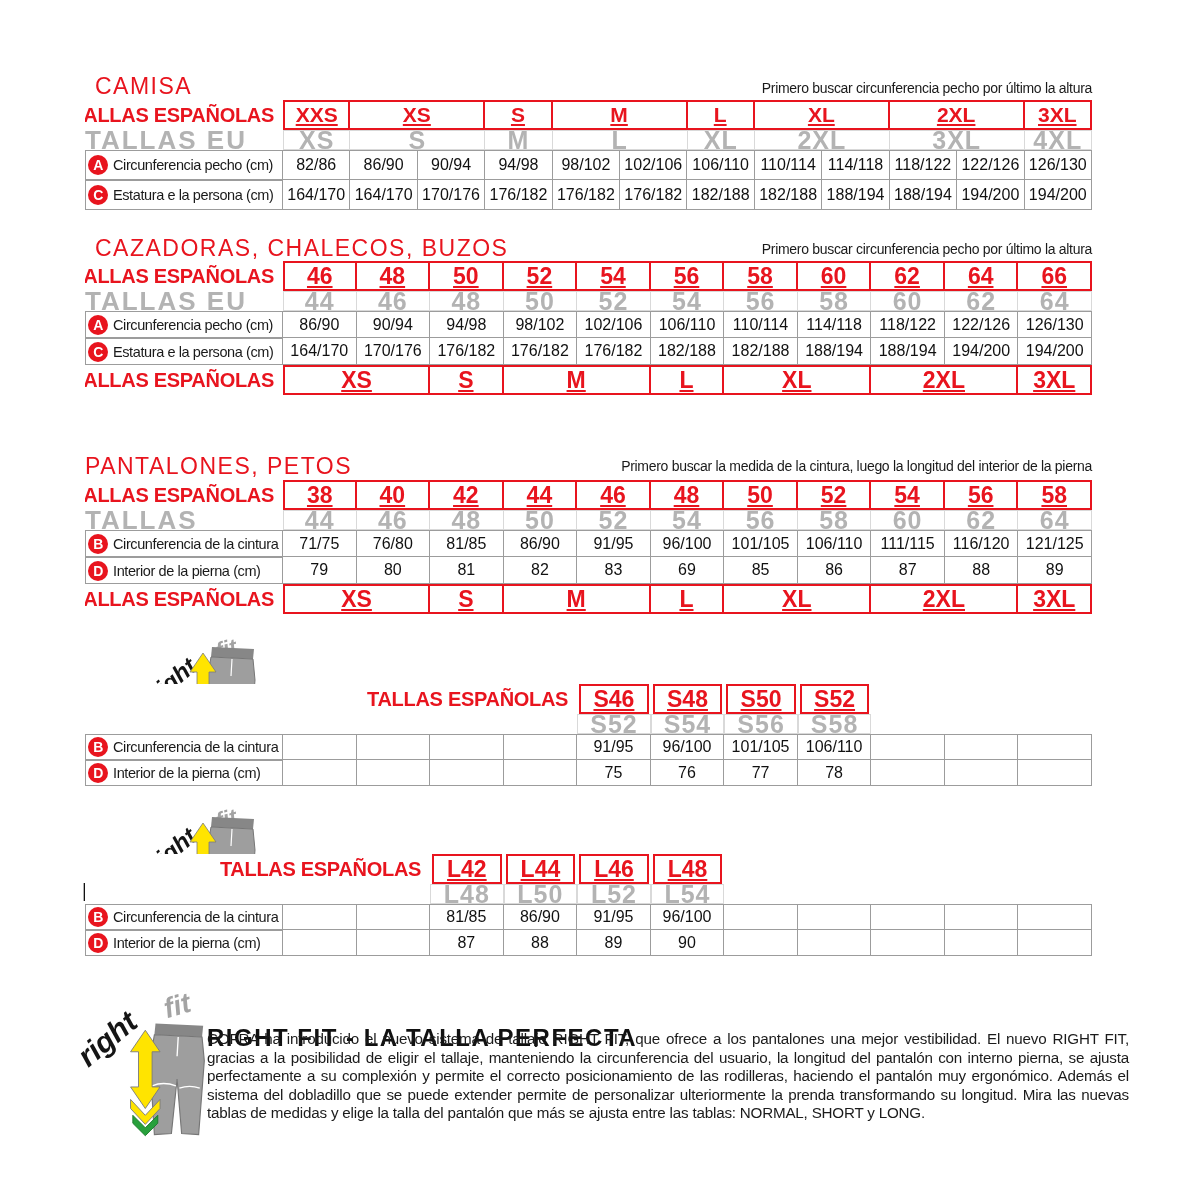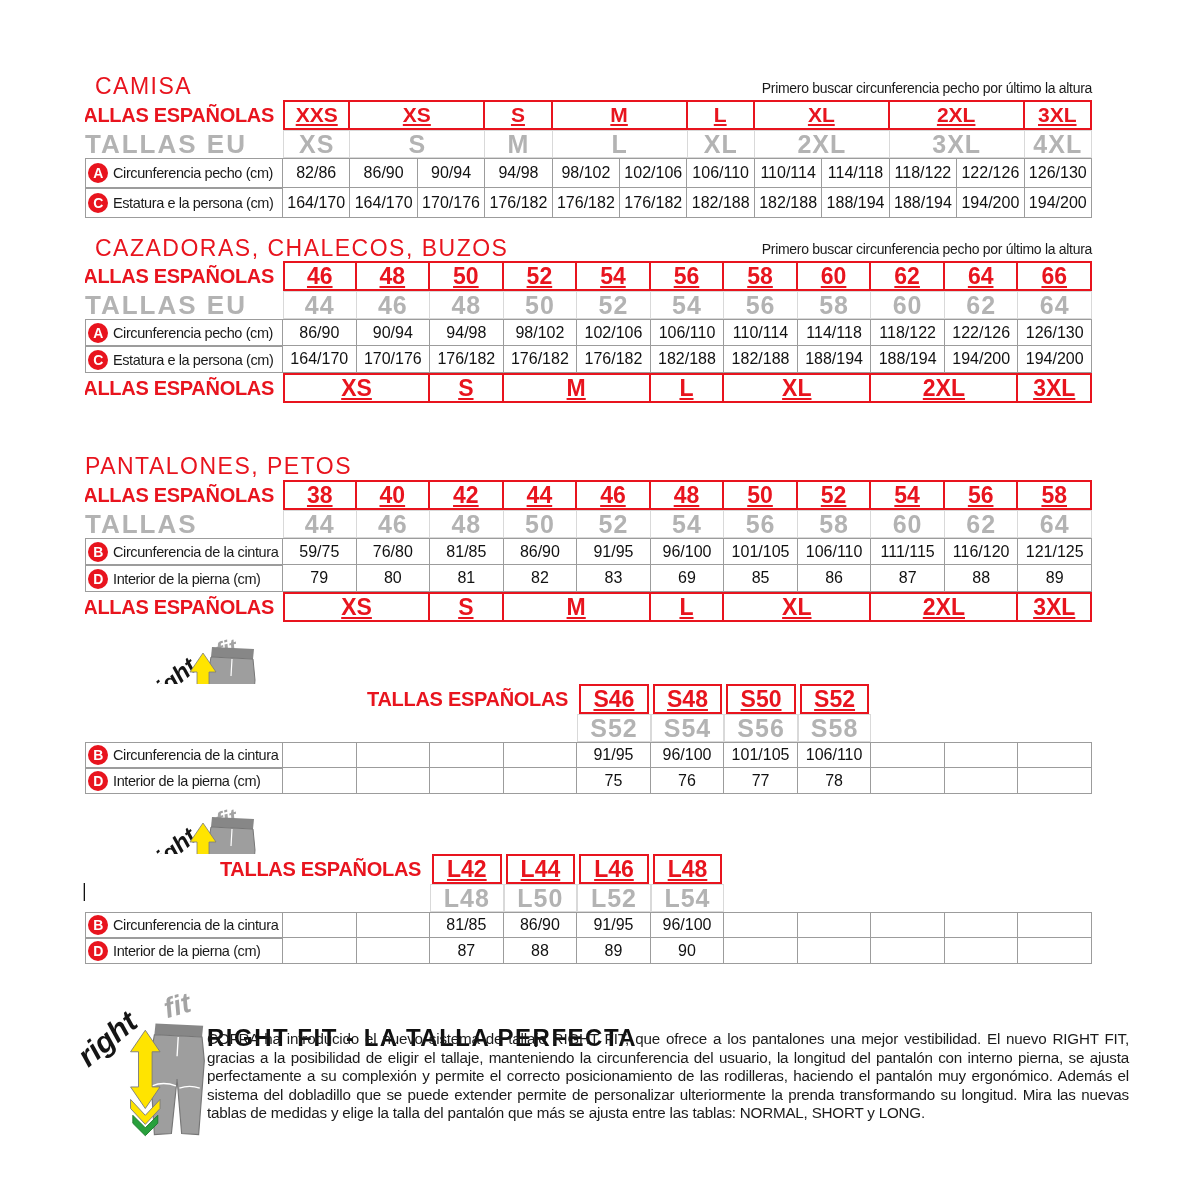--- a/index.html
+++ b/index.html
@@ -22,21 +22,21 @@
     position:absolute;left:85px;width:1007px;text-align:right;
     font-size:14px;letter-spacing:-0.3px;color:var(--ink);line-height:1.1;
   }
   .tbl{position:absolute;left:85px;width:1007px;}
   .trow{display:grid;}
   .trow>div{
     display:flex;align-items:center;justify-content:center;
     box-sizing:border-box;background:#fff;overflow:hidden;white-space:nowrap;
   }
   .r-red{height:30px;}
-  .r-gray{height:28px;}
+  .r-gray{height:20px;}
   .r-data{height:27px;}
   .t-camisa .r-data{height:30px;}
   .gapped .r-data{height:26px;}
 
   .rcell{color:var(--red);font-weight:bold;font-size:23px;border:2.5px solid var(--red);border-left:none;text-decoration:underline;}
   .trow>div.rcell.first{border-left:2.5px solid var(--red);}
   .t-camisa .rcell{font-size:21px;}
   .gapped .rcell{border:2.5px solid var(--red);margin:0 2px;}
 
   .gcell{color:var(--graynum);font-weight:bold;font-size:25px;border:1px solid var(--light);border-left:none;letter-spacing:1px;}
@@ -234,20 +234,21 @@
         <div class="rcell">S</div>
         <div class="rcell" style="grid-column: span 2;">M</div>
         <div class="rcell">L</div>
         <div class="rcell" style="grid-column: span 2;">XL</div>
         <div class="rcell" style="grid-column: span 2;">2XL</div>
         <div class="rcell">3XL</div>
       </div>
     </div>
 
   <h2 class="sec-title" style="left:85px;top:455px">PANTALONES, PETOS</h2>
+  <div class="note" style="top:459px">Primero buscar la medida de la cintura, luego la longitud del interior de la pierna</div>
   <div class="tbl" style="top:480px">
       <div class="trow r-red" style="grid-template-columns: 198px repeat(11, 1fr);">
         <div class="lblred" style="grid-column: span 1;">TALLAS ESPAÑOLAS</div>
         <div class="rcell first">38</div>
         <div class="rcell">40</div>
         <div class="rcell">42</div>
         <div class="rcell">44</div>
         <div class="rcell">46</div>
         <div class="rcell">48</div>
         <div class="rcell">50</div>
@@ -268,21 +269,21 @@
         <div class="gcell">58</div>
         <div class="gcell">60</div>
         <div class="gcell">62</div>
         <div class="gcell">64</div>
       </div>
       <div class="trow r-data" style="grid-template-columns: 198px repeat(11, 1fr);">
         <div class="lbldata">
           <div class="badge">B</div>
           <span>Circunferencia de la cintura (cm)</span>
         </div>
-        <div class="dcell first">59/75</div>
+        <div class="dcell first">71/75</div>
         <div class="dcell">76/80</div>
         <div class="dcell">81/85</div>
         <div class="dcell">86/90</div>
         <div class="dcell">91/95</div>
         <div class="dcell">96/100</div>
         <div class="dcell">101/105</div>
         <div class="dcell">106/110</div>
         <div class="dcell">111/115</div>
         <div class="dcell">116/120</div>
         <div class="dcell">121/125</div>

